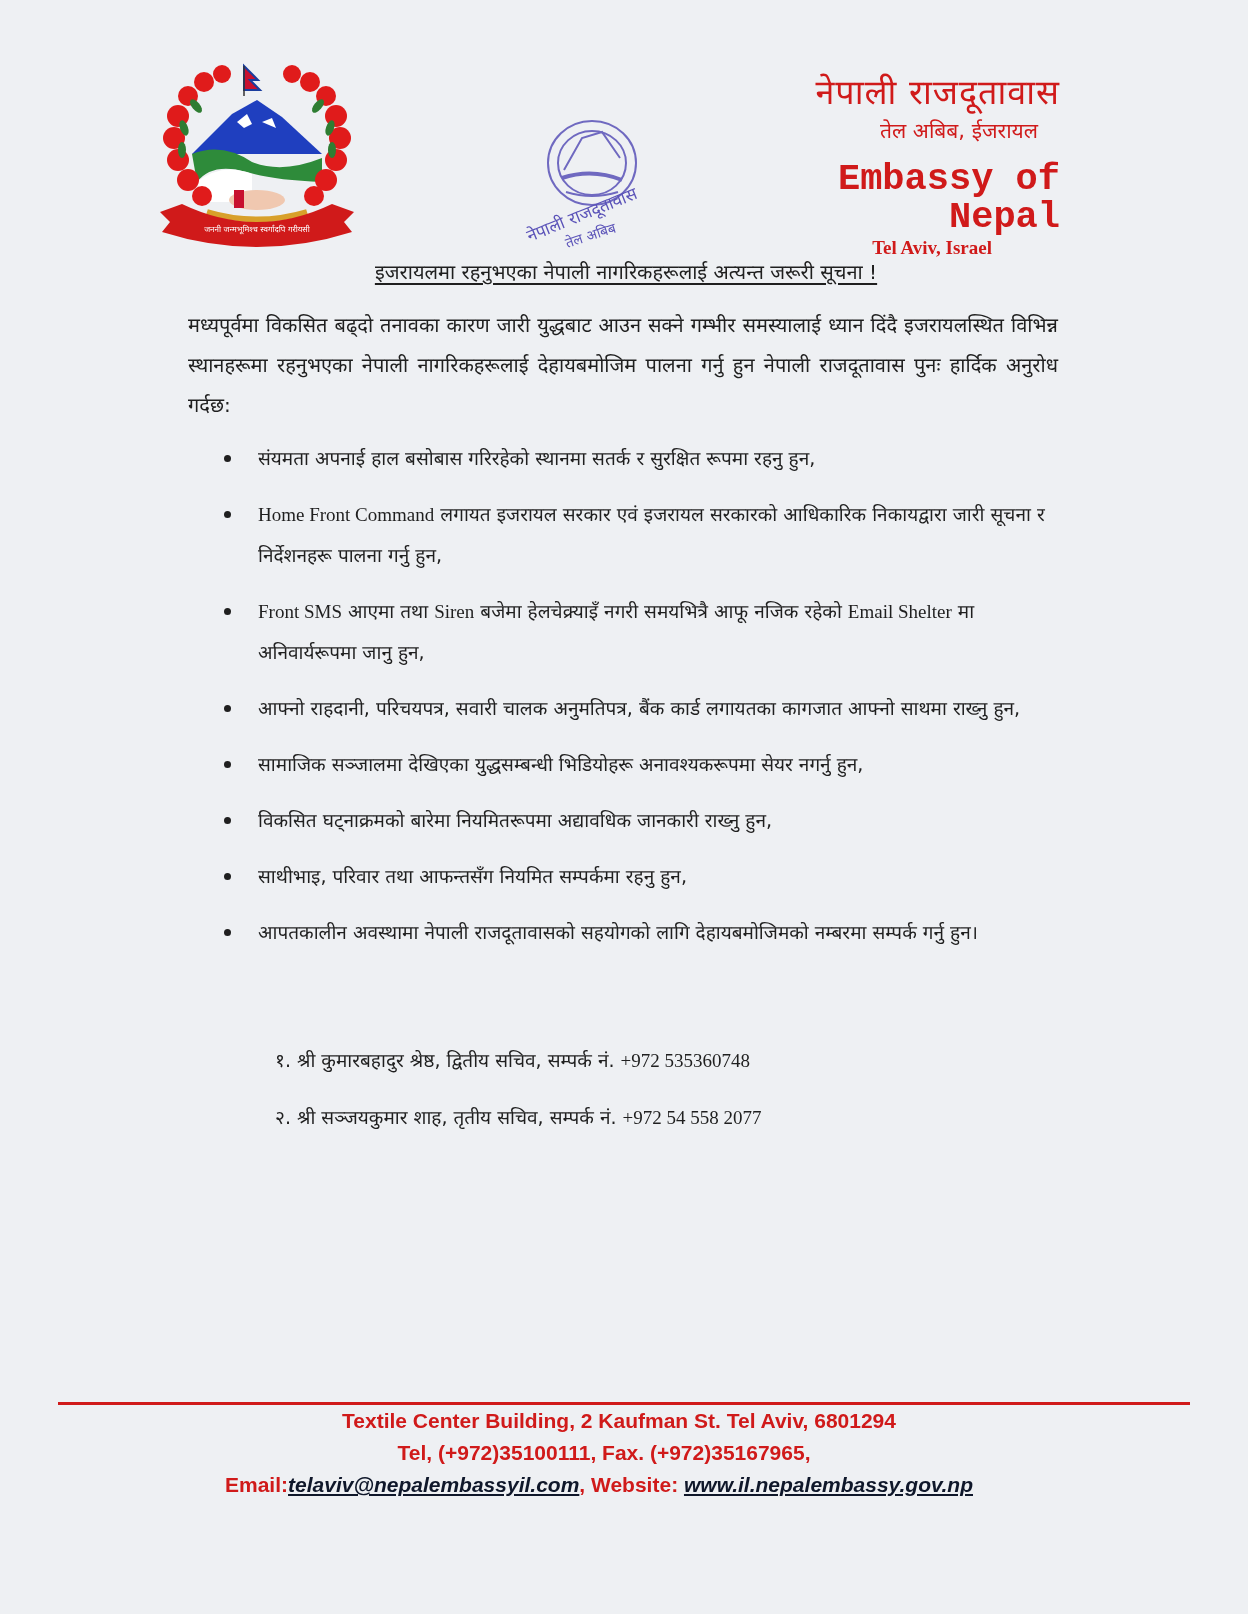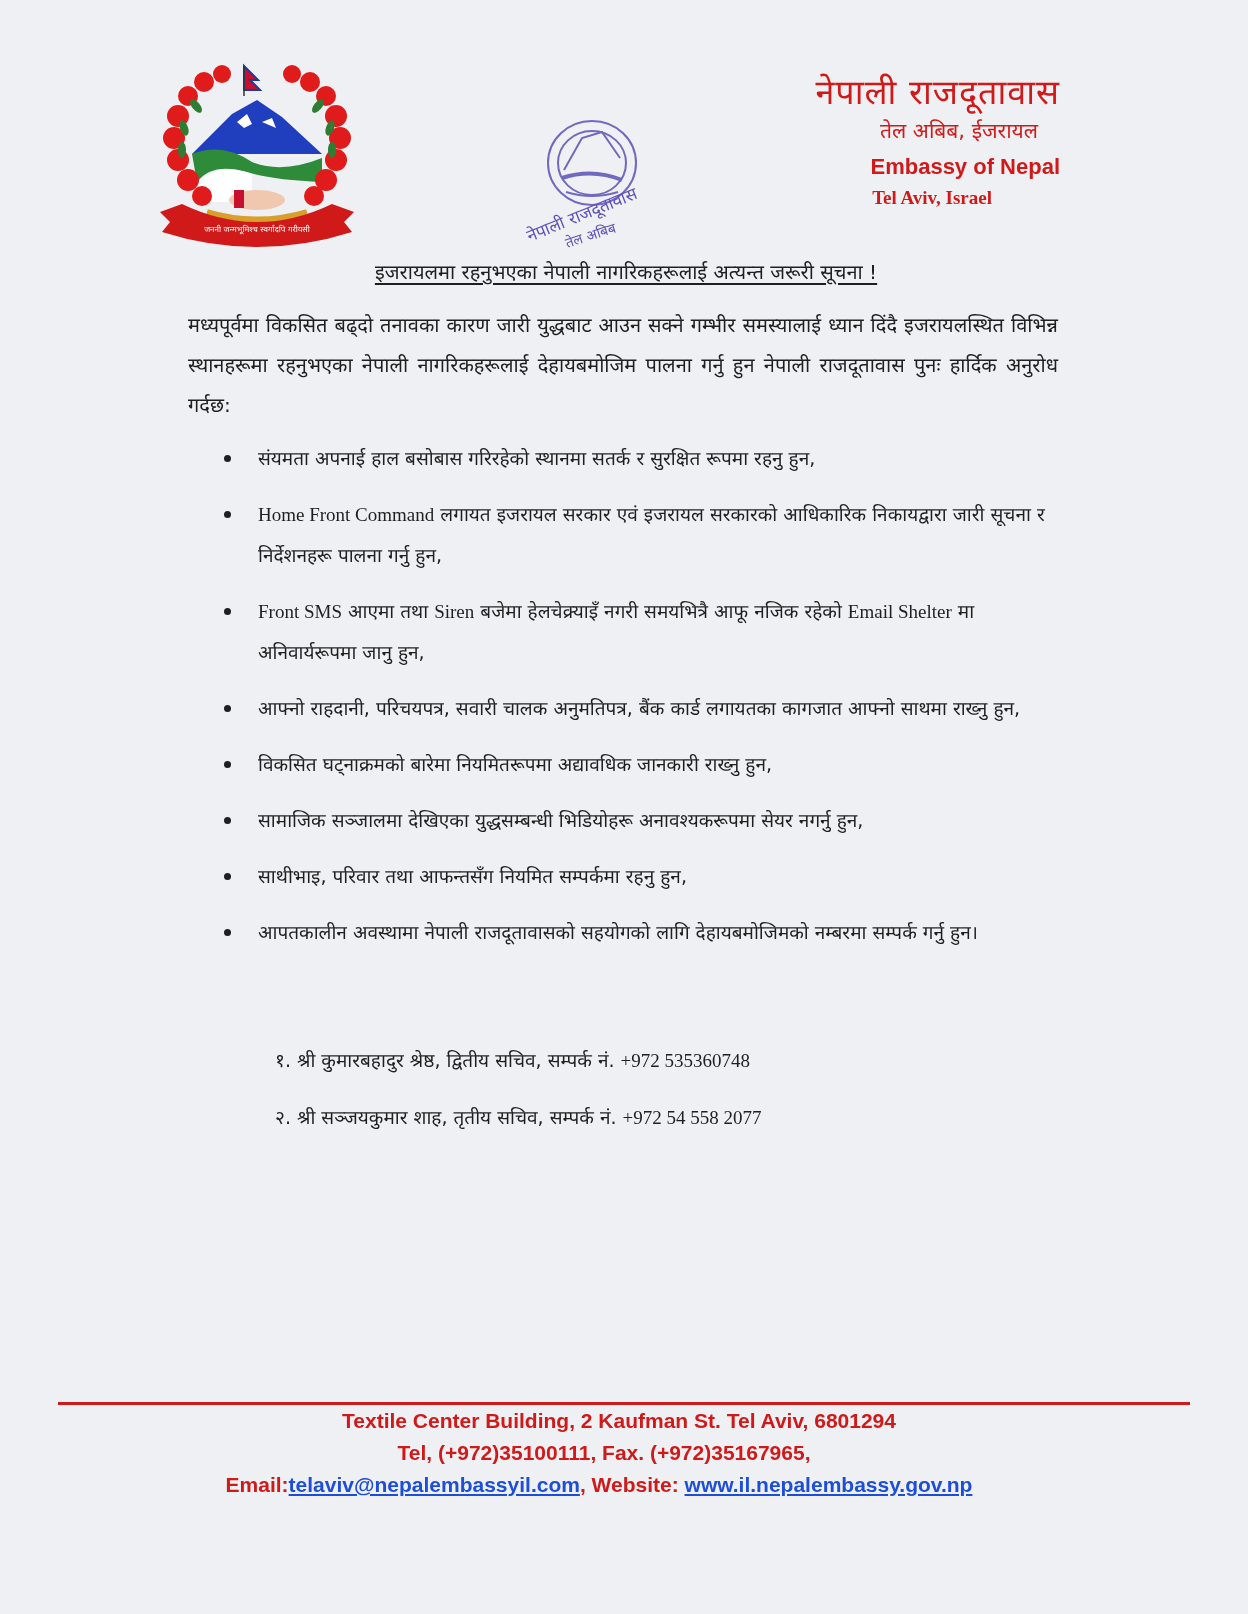--- a/index.html
+++ b/index.html
@@ -11,21 +11,21 @@
       position: relative;
     }
     .page { position: absolute; left: 0; top: 0; width: 1248px; height: 1614px; }
 
     
     .emblem { position: absolute; left: 152px; top: 62px; width: 210px; height: 185px; }
     .stamp { position: absolute; left: 522px; top: 108px; width: 140px; height: 140px; }
     .lh-right { position: absolute; left: 760px; top: 72px; width: 300px; text-align: right; color: #d01a1a; }
     .lh-np-title { font-size: 34px; line-height: 40px; font-family: "DejaVu Sans", sans-serif; letter-spacing: 1px; }
     .lh-np-city { font-size: 21px; line-height: 30px; margin-top: 4px; padding-right: 22px; font-family: "DejaVu Sans", sans-serif; }
-    .lh-en-title { font-size: 22px; line-height: 38px; font-weight: bold; font-family: Liberation Sans, sans-serif; margin-top: 2px; }
+    .lh-en-title { font-size: 37px; line-height: 38px; font-weight: bold; font-family: Liberation Mono, monospace; margin-top: 14px; }
     .lh-en-city { font-size: 19px; line-height: 24px; font-weight: bold; font-family: "Liberation Serif", serif; padding-right: 68px; }
 
     
     .subject {
       position: absolute; left: 2px; top: 258px; width: 1248px; text-align: center;
       font-size: 20px; line-height: 28px; font-family: "DejaVu Sans", sans-serif;
     }
     .subject span { text-decoration: underline; text-underline-offset: 4px; }
 
     
@@ -47,21 +47,21 @@
 
     .contacts { position: absolute; left: 275px; top: 1045px; width: 700px; }
     .contact { font-size: 19px; line-height: 30px; font-family: "DejaVu Sans", sans-serif; margin-bottom: 26px; }
     .contact .phone { font-family: "Liberation Serif", serif; margin-top: 28px; }
 
     .signature { position: absolute; left: 188px; top: 1200px; font-size: 20px; line-height: 42px; font-family: "DejaVu Sans", sans-serif; }
 
     
     .footer-line { position: absolute; left: 58px; top: 1402px; width: 1132px; height: 3px; background: #d01a1a; }
     .footer { position: absolute; left: 0; top: 1405px; width: 1198px; text-align: center; color: #d01a1a; font-family: "Liberation Sans", sans-serif; font-weight: bold; font-size: 21px; line-height: 32px; }
-    .footer a { color: #1d4ed8; text-decoration: underline; }
+    .footer a { color: #0f172a; text-decoration: underline; font-style: italic; }
     .footer .l1 { padding-left: 40px; }
     .footer .l2 { padding-left: 10px; }
   </style>
 </head>
 <body>
 
 <div class="page">
 
   <svg class="emblem" viewBox="0 0 210 185">
 
@@ -135,22 +135,22 @@
     <span>इजरायलमा रहनुभएका नेपाली नागरिकहरूलाई अत्यन्त जरूरी सूचना !</span>
   </div>
 
   <div class="intro">मध्यपूर्वमा विकसित बढ्दो तनावका कारण जारी युद्धबाट आउन सक्ने गम्भीर समस्यालाई ध्यान दिंदै इजरायलस्थित विभिन्न स्थानहरूमा रहनुभएका नेपाली नागरिकहरूलाई देहायबमोजिम पालना गर्नु हुन नेपाली राजदूतावास पुनः हार्दिक अनुरोध गर्दछ:</div>
 
   <ul class="bullets">
     <li class="bullet"><span>संयमता अपनाई हाल बसोबास गरिरहेको स्थानमा सतर्क र सुरक्षित रूपमा रहनु हुन,</span></li>
     <li class="bullet"><span class="en">Home Front Command</span><span> लगायत इजरायल सरकार एवं इजरायल सरकारको आधिकारिक निकायद्वारा जारी सूचना र निर्देशनहरू पालना गर्नु हुन,</span></li>
     <li class="bullet"><span class="en">Front SMS</span><span> आएमा तथा </span><span class="en">Siren</span><span> बजेमा हेलचेक्र्याइँ नगरी समयभित्रै आफू नजिक रहेको </span><span class="en">Email Shelter</span><span> मा अनिवार्यरूपमा जानु हुन,</span></li>
     <li class="bullet"><span>आफ्नो राहदानी, परिचयपत्र, सवारी चालक अनुमतिपत्र, बैंक कार्ड लगायतका कागजात आफ्नो साथमा राख्नु हुन,</span></li>
+    <li class="bullet"><span>सामाजिक सञ्जालमा देखिएका युद्धसम्बन्धी भिडियोहरू अनावश्यकरूपमा सेयर नगर्नु हुन,</span></li>
     <li class="bullet"><span>विकसित घट्नाक्रमको बारेमा नियमितरूपमा अद्यावधिक जानकारी राख्नु हुन,</span></li>
-    <li class="bullet"><span>सामाजिक सञ्जालमा देखिएका युद्धसम्बन्धी भिडियोहरू अनावश्यकरूपमा सेयर नगर्नु हुन,</span></li>
     <li class="bullet"><span>साथीभाइ, परिवार तथा आफन्तसँग नियमित सम्पर्कमा रहनु हुन,</span></li>
     <li class="bullet"><span>आपतकालीन अवस्थामा नेपाली राजदूतावासको सहयोगको लागि देहायबमोजिमको नम्बरमा सम्पर्क गर्नु हुन।</span></li>
   </ul>
 
   <div class="contacts">
     <div class="contact">
       <span>१. श्री कुमारबहादुर श्रेष्ठ, द्वितीय सचिव, सम्पर्क नं. </span><span class="phone">+972 535360748</span>
     </div>
     <div class="contact">
       <span>२. श्री सञ्जयकुमार शाह, तृतीय सचिव, सम्पर्क नं. </span><span class="phone">+972 54 558 2077</span>

